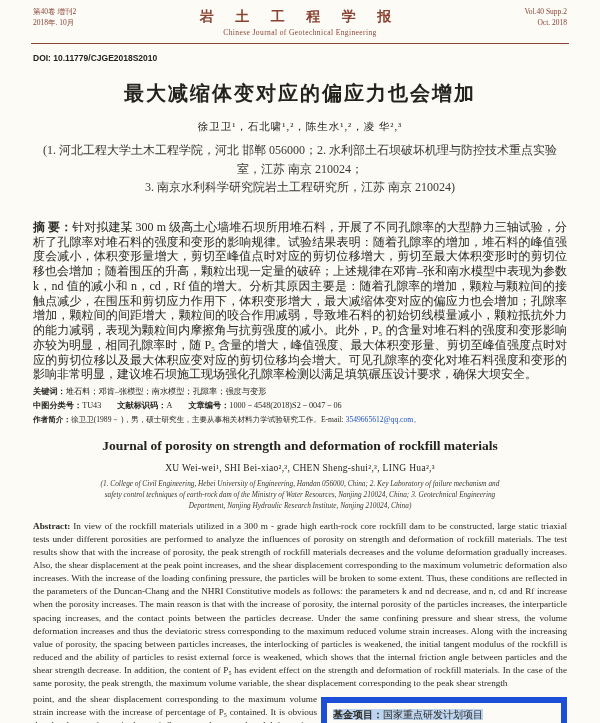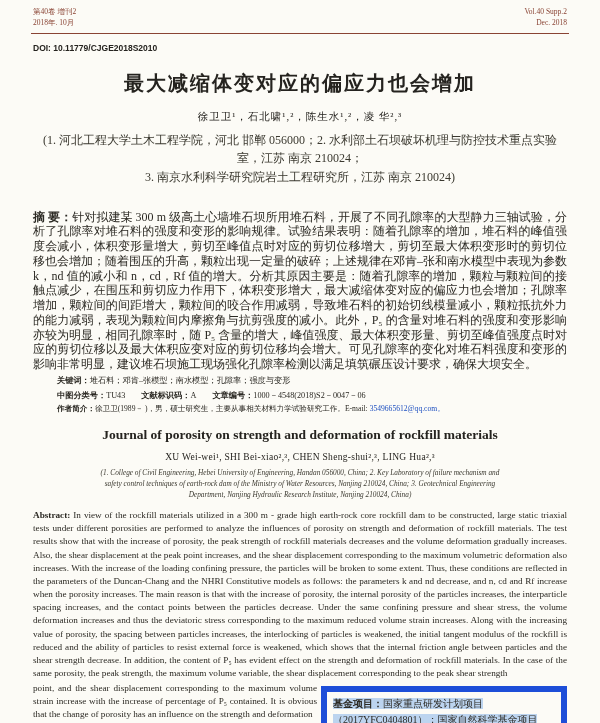--- a/index.html
+++ b/index.html
@@ -26,21 +26,21 @@
   .jh-rule { border-bottom: 1.8px solid #8a4434; margin: 1px -2px 0 -2px; }
 
   
   .doi { margin-top: 9px; font-size: 8.5px; font-weight: bold; font-family: "Liberation Sans", sans-serif; }
   .title-cn { margin-top: 17px; text-align: center; font-size: 20px; font-weight: bold; letter-spacing: 2px; }
   .authors-cn { margin-top: 13px; text-align: center; font-size: 10.5px; letter-spacing: 1px; }
   .affil-cn { margin-top: 7px; text-align: center; font-size: 12px; color: #3a382f; line-height: 1.55; }
 
   .abstract-cn { margin-top: 23px; font-size: 12px; line-height: 1.23; text-align: justify; color: #2b2923; }
   .lbl { font-weight: bold; }
-  .kw-line, .meta-line, .bio-line { font-size: 8.2px; margin-top: 3.5px; color: #2b2923; margin-left: 24px; }
+  .kw-line, .meta-line, .bio-line { font-size: 8.2px; margin-top: 3.5px; color: #2b2923; }
   .meta-line .seg { margin-right: 14px; }
   .bio-line { font-size: 7.6px; }
   .email-link { color: #1d4fc0; text-decoration: none; }
 
   
   .title-en { margin-top: 13px; text-align: center; font-size: 13.5px; font-weight: bold; }
   .authors-en { margin-top: 9px; text-align: center; font-size: 9.5px; letter-spacing: 0.3px; }
   .affil-en { margin-top: 6px; text-align: center; font-style: italic; font-size: 7.3px; color: #3a382f; line-height: 1.5; }
   .abstract-en { margin-top: 8px; font-size: 9.2px; line-height: 1.43; text-align: justify; color: #2b2923; }
 
@@ -60,23 +60,27 @@
 </head>
 <body>
 
 <div class="page">
 
   <div class="jheader">
     <div class="jh-col jh-left">
       <div>第40卷  增刊2</div>
       <div>2018年.   10月</div>
     </div>
+    <div class="jh-col jh-center">
+      <div class="journal-cn">岩 土 工 程 学 报</div>
+      <div class="journal-en">Chinese Journal of Geotechnical Engineering</div>
+    </div>
     <div class="jh-col jh-right">
       <div>Vol.40  Supp.2</div>
-      <div>Dec.   2018</div>
+      <div>Oct.   2018</div>
     </div>
   </div>
   <div class="jh-rule"></div>
 
   <div class="doi">DOI: 10.11779/CJGE2018S2010</div>
 
   <h1 class="title-cn">最大减缩体变对应的偏应力也会增加</h1>
   <div class="authors-cn">徐卫卫¹，石北啸¹,²，陈生水¹,²，凌  华²,³</div>
   <div class="affil-cn">
     <div>(1. 河北工程大学土木工程学院，河北 邯郸 056000；2. 水利部土石坝破坏机理与防控技术重点实验室，江苏 南京 210024；</div>

